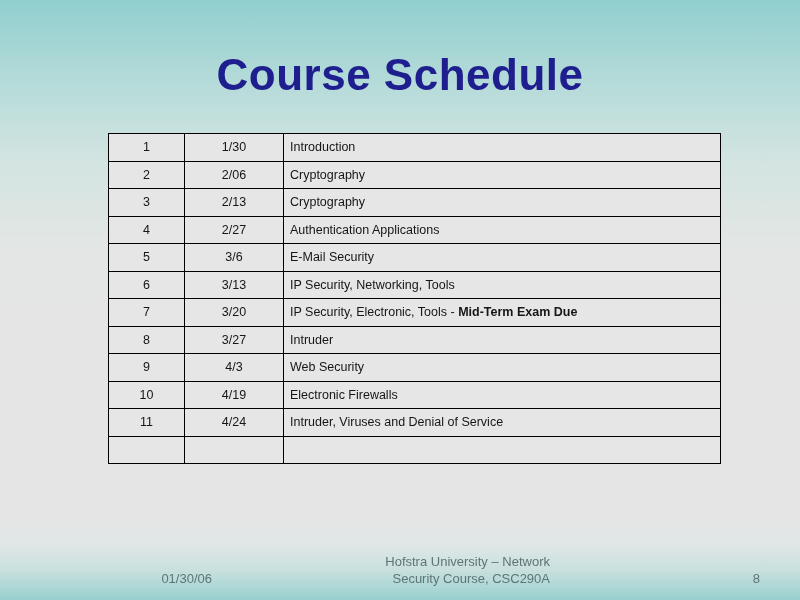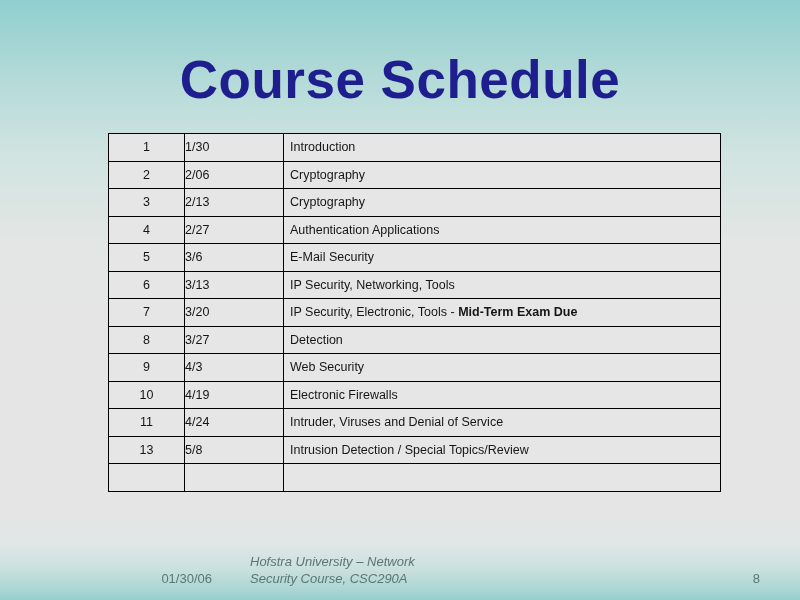--- a/index.html
+++ b/index.html
@@ -33,21 +33,21 @@
     overflow: hidden;
   }
 
   
   #title {
     position: absolute;
     left: 0;
     top: 52px;
     width: 800px;
     text-align: center;
-    font-size: 53px;
+    font-size: 44px;
     font-weight: bold;
     color: #1e1e8f;
     letter-spacing: 0.5px;
     line-height: 1.05;
     white-space: nowrap;
   }
 
   
   #schedule-table {
     position: absolute;
@@ -67,21 +67,21 @@
     height: 26.5px;
     padding: 0 0 0 0;
     font-size: 12.5px;
     color: #161616;
     background: #e6e6e6;
     vertical-align: middle;
     overflow: hidden;
     white-space: nowrap;
   }
   #schedule-table td.num  { text-align: center; }
-  #schedule-table td.date { text-align: left; }
+  #schedule-table td.date { text-align: center; }
   #schedule-table td.topic{ text-align: left; padding-left: 6px; }
   #schedule-table td.topic b { font-weight: bold; }
 
   
   #footer-rule {
     position: absolute;
     left: 0;
     top: 545px;
     width: 800px;
     height: 1px;
@@ -97,22 +97,21 @@
   #footer-date {
     left: 72px;
     top: 570px;
     width: 140px;
     text-align: right;
   }
   #footer-center {
     left: 250px;
     top: 553px;
     width: 300px;
-    text-align: left;
-    font-style: italic;
+    text-align: right;
   }
   #footer-page {
     left: 700px;
     top: 570px;
     width: 60px;
     text-align: right;
   }
 </style>
 </head>
 <body>
@@ -159,43 +158,38 @@
           <td class="topic"><span>IP Security, Networking, Tools</span><b></b></td>
         </tr>
         <tr>
           <td class="num">7</td>
           <td class="date">3/20</td>
           <td class="topic"><span>IP Security, Electronic, Tools -  </span><b>Mid-Term Exam Due</b></td>
         </tr>
         <tr>
           <td class="num">8</td>
           <td class="date">3/27</td>
-          <td class="topic"><span>Detection</span><b></b></td>
+          <td class="topic"><span>Intruder</span><b></b></td>
         </tr>
         <tr>
           <td class="num">9</td>
           <td class="date">4/3</td>
           <td class="topic"><span>Web Security</span><b></b></td>
         </tr>
         <tr>
           <td class="num">10</td>
           <td class="date">4/19</td>
           <td class="topic"><span>Electronic Firewalls</span><b></b></td>
         </tr>
         <tr>
           <td class="num">11</td>
           <td class="date">4/24</td>
           <td class="topic"><span>Intruder, Viruses and Denial of Service</span><b></b></td>
         </tr>
         <tr>
-          <td class="num">13</td>
-          <td class="date">5/8</td>
-          <td class="topic"><span>Intrusion Detection / Special Topics/Review</span><b></b></td>
-        </tr>
-        <tr>
           <td class="num"></td>
           <td class="date"></td>
           <td class="topic"><span></span><b></b></td>
         </tr>
       </tbody>
   </table>
 
   <div id="footer-rule"></div>
 
   <div class="footer-text" id="footer-date">01/30/06</div>

